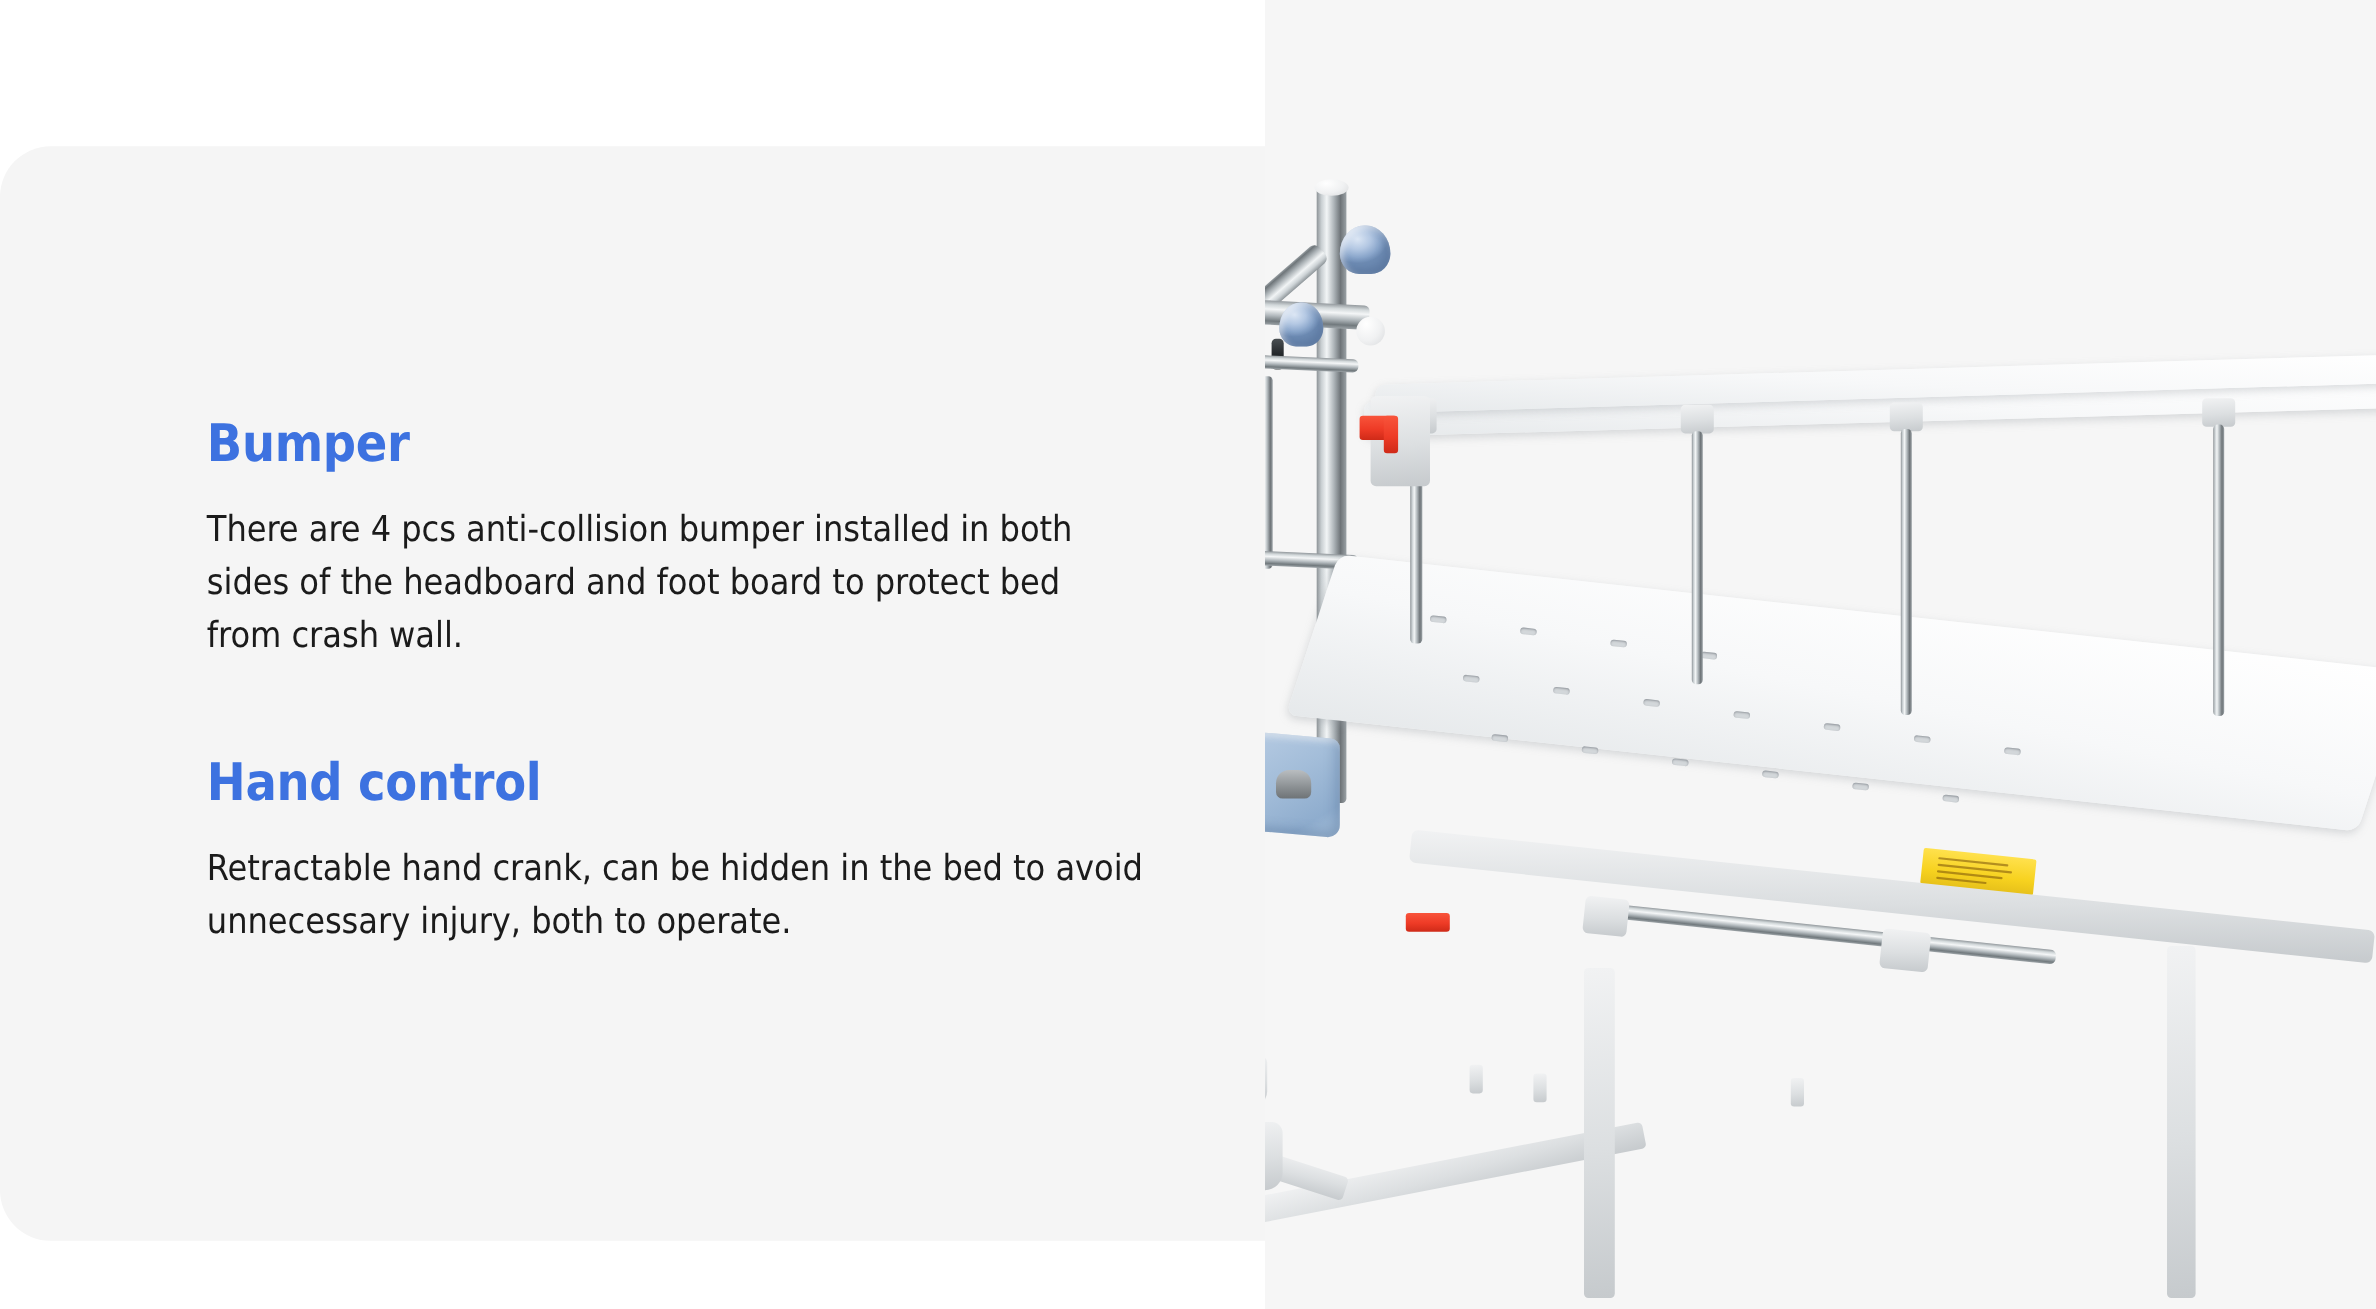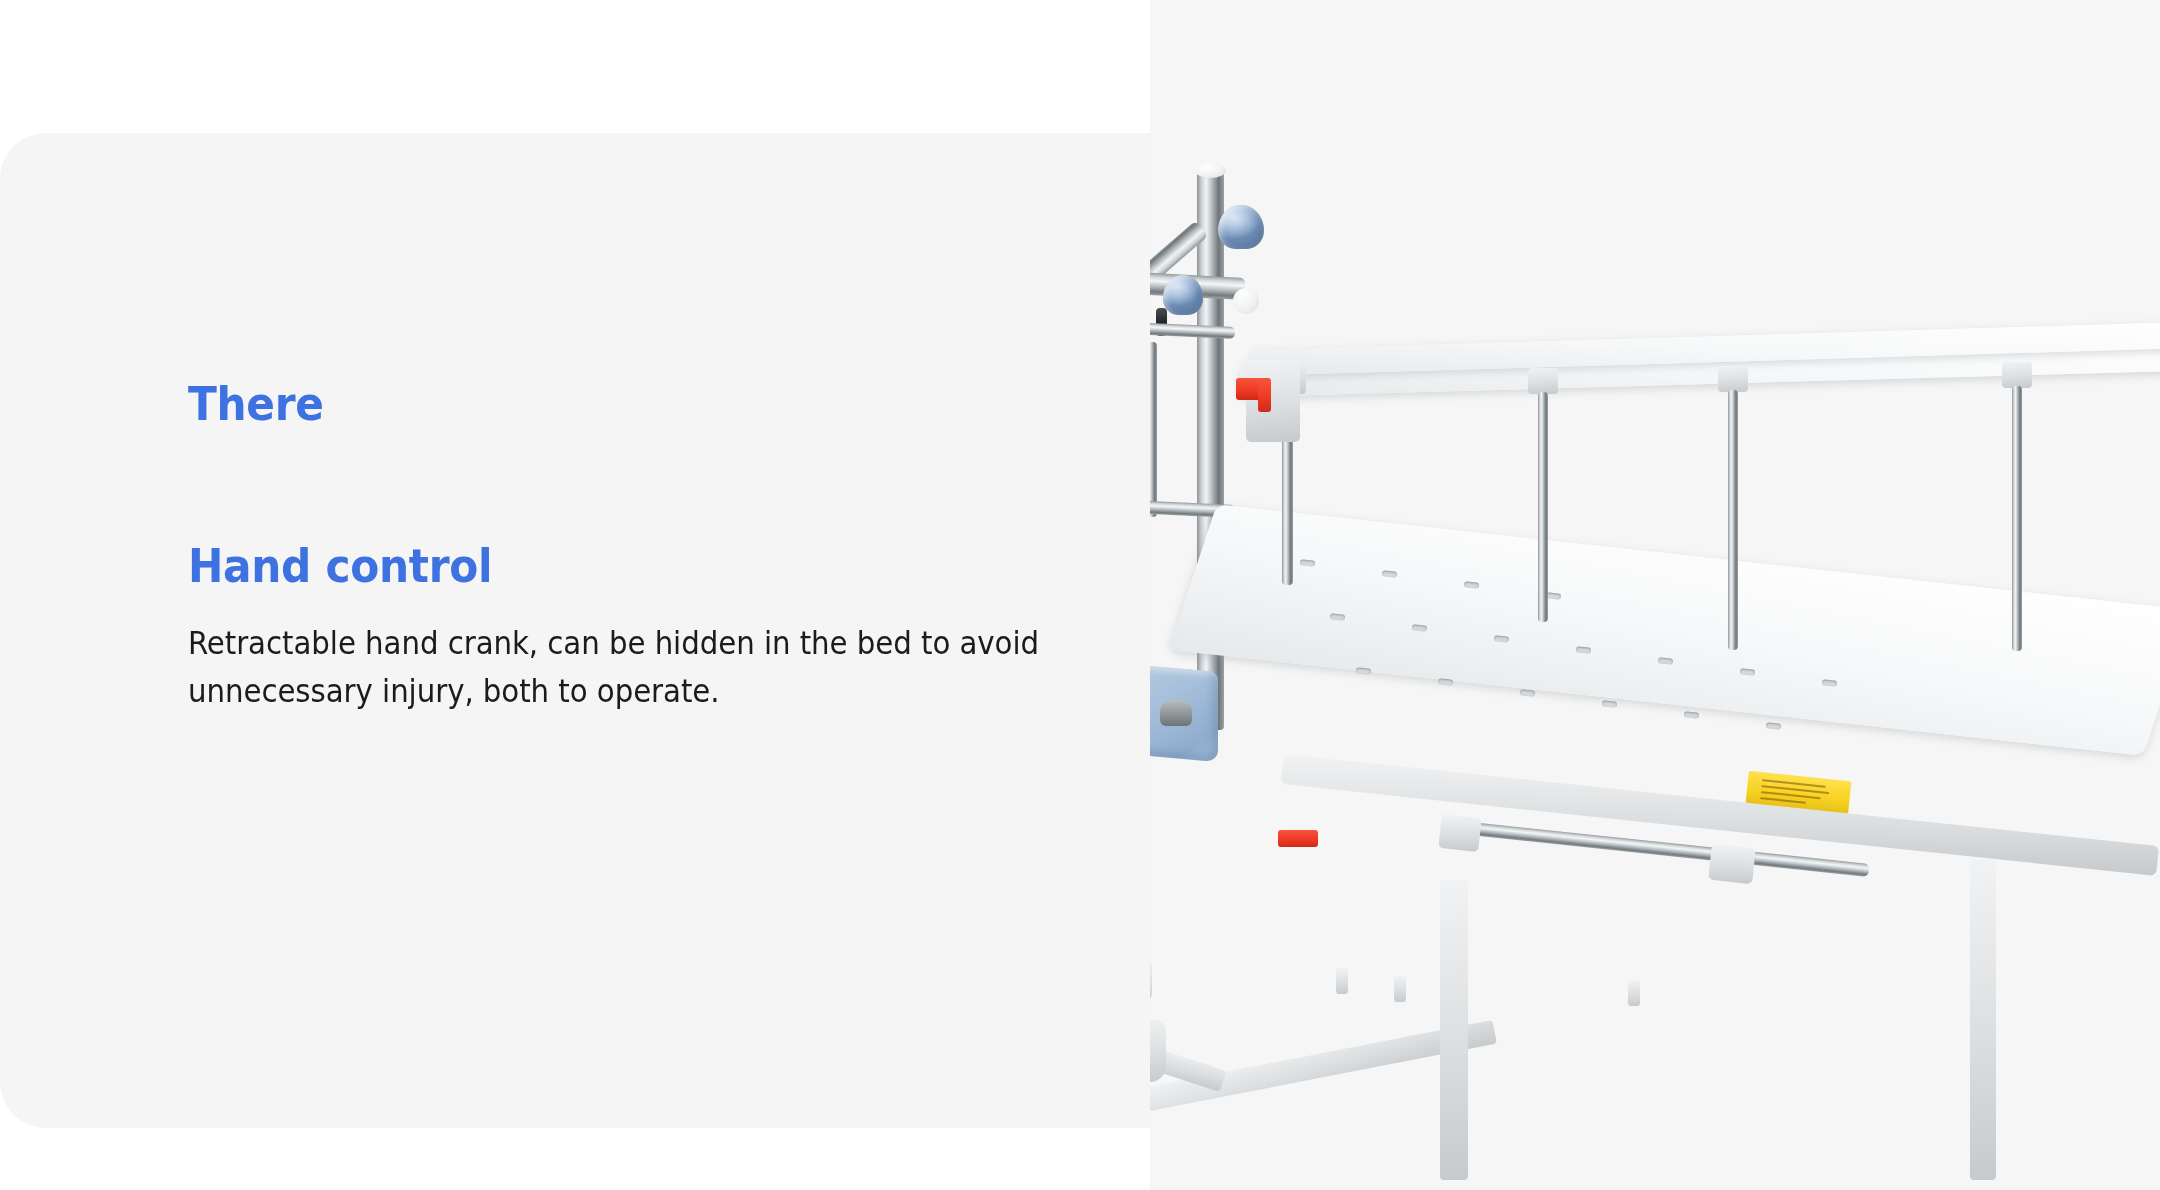--- a/index.html
+++ b/index.html
@@ -37,21 +37,21 @@
 
   
   .text-column {
     position: absolute;
     left: 188px;
     top: 246px;
     width: 920px;
   }
 
   .feature-block { margin: 0 0 0 0; }
-  .feature-block.second { margin-top: 112px; }
+  .feature-block.second { margin-top: 86px; }
 
   .feature-heading {
     margin: 0 0 28px 0;
     font-family: "DejaVu Sans Condensed", "Liberation Sans Narrow", "Liberation Sans", sans-serif;
     font-size: 47px;
     line-height: 1.06;
     font-weight: 700;
     letter-spacing: -0.3px;
     color: #3d72e0;
     white-space: nowrap;
@@ -170,21 +170,22 @@
 </head>
 <body>
 
 <div class="page">
 
   <div class="feature-card">
 
     <div class="text-column">
 
       <div class="feature-block">
-        <h2 class="feature-heading">There</h2>
+        <h2 class="feature-heading">Bumper</h2>
+        <p class="feature-body">There are 4 pcs anti-collision bumper installed in both sides of the headboard and foot board to protect bed from crash wall.</p>
       </div>
 
       <div class="feature-block second">
         <h2 class="feature-heading">Hand control</h2>
         <p class="feature-body">Retractable hand crank, can be hidden in the bed to avoid unnecessary injury, both to operate.</p>
       </div>
 
     </div>
   </div>
 

